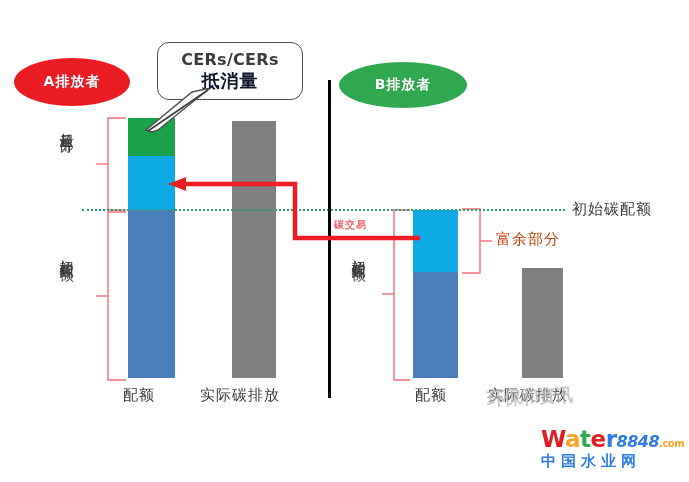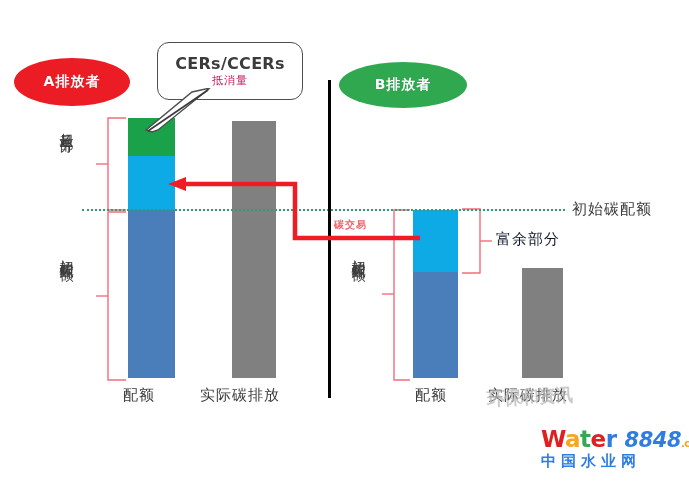--- a/index.html
+++ b/index.html
@@ -40,21 +40,21 @@
     left:157px;top:42px;width:144px;height:56px;
     border:1.5px solid #4d4d4d;
     border-radius:12px;
     background:#ffffff;
     display:flex;flex-direction:column;
     align-items:center;justify-content:center;
     line-height:1.25;
     z-index:6;
   }
   .callout .l1{font-size:16px;color:#3b3b3b;font-weight:bold;letter-spacing:.3px;}
-  .callout .l2{font-size:11px;color:#be185d;font-weight:normal;letter-spacing:1px;}
+  .callout .l2{font-size:18px;color:#0f172a;font-weight:bold;letter-spacing:1px;}
   .pointer-line{left:130px;top:88px;width:110px;height:52px;z-index:7;}
 
   
   .bar{box-shadow:0 0 0 0 transparent;}
   .seg-green{background:#19a24a;}
   .seg-cyan{background:#0eaae6;}
   .seg-blue{background:#4a7ebb;}
   .seg-gray{background:#808080;}
 
   
@@ -77,21 +77,21 @@
   .bracket{stroke:#f26d7d;fill:none;stroke-width:1.4px;}
 
   
   .vlabel{
     writing-mode:vertical-rl;
     text-orientation:upright;
     font-size:14px;color:#3b3b3b;
     letter-spacing:2px;
     line-height:1;
   }
-  .hlabel{font-size:15px;color:#0f172a;letter-spacing:1px;}
+  .hlabel{font-size:15px;color:#c2410c;letter-spacing:1px;}
   .redlabel{font-size:10px;color:#f4646f;letter-spacing:1px;font-weight:bold;}
   .axis-cap{font-size:15px;color:#3b3b3b;letter-spacing:1px;}
 
   .caption{
     left:268px;top:448px;
     font-size:14px;color:#2b2b2b;letter-spacing:1px;
   }
 
   
   .wm-text{
@@ -103,42 +103,42 @@
   }
 
   
   .logo{left:541px;top:428px;width:140px;}
   .logo-row1{font-size:23px;font-weight:bold;line-height:1;letter-spacing:-.5px;}
   .logo-row1 .c1{color:#e02020;}
   .logo-row1 .c2{color:#f5a623;}
   .logo-row1 .c3{color:#34a853;}
   .logo-row1 .c4{color:#e02020;}
   .logo-row1 .c5{color:#2f7de1;}
-  .logo-row1 .num{color:#2f7de1;font-style:italic;font-size:21px;margin-left:8px;}
+  .logo-row1 .num{color:#2f7de1;font-style:italic;font-size:16px;}
   .logo-row1 .com{color:#f5a623;font-size:10px;font-style:normal;font-weight:bold;}
   .logo-row2{
     color:#2f7de1;font-size:15px;font-weight:bold;
     letter-spacing:5px;margin-top:1px;
   }
 </style>
 </head>
 <body>
 
 <div id="stage">
 
   <div class="abs ellipse ellipse-b">
     <span>B排放者</span>
   </div>
 
   <div class="abs ellipse ellipse-a">
     <span>A排放者</span>
   </div>
 
   <div class="abs callout">
-    <div class="l1">CERs/CCERs</div>
+    <div class="l1">CERs/CERs</div>
     <div class="l2">抵消量</div>
   </div>
   <svg class="abs pointer-line" viewBox="0 0 110 52">
     <polygon points="80,0 62,4 16,42 22,44 28,42" fill="#ffffff" stroke="#4d4d4d" stroke-width="1.4"></polygon>
     <line x1="78" y1="2" x2="18" y2="43" stroke="#3b3b3b" stroke-width="1.6"></line>
   </svg>
 
   <div class="abs divider"></div>
 
   <div class="abs bar seg-green" style="left:128px;top:118px;width:47px;height:38px;"></div>

